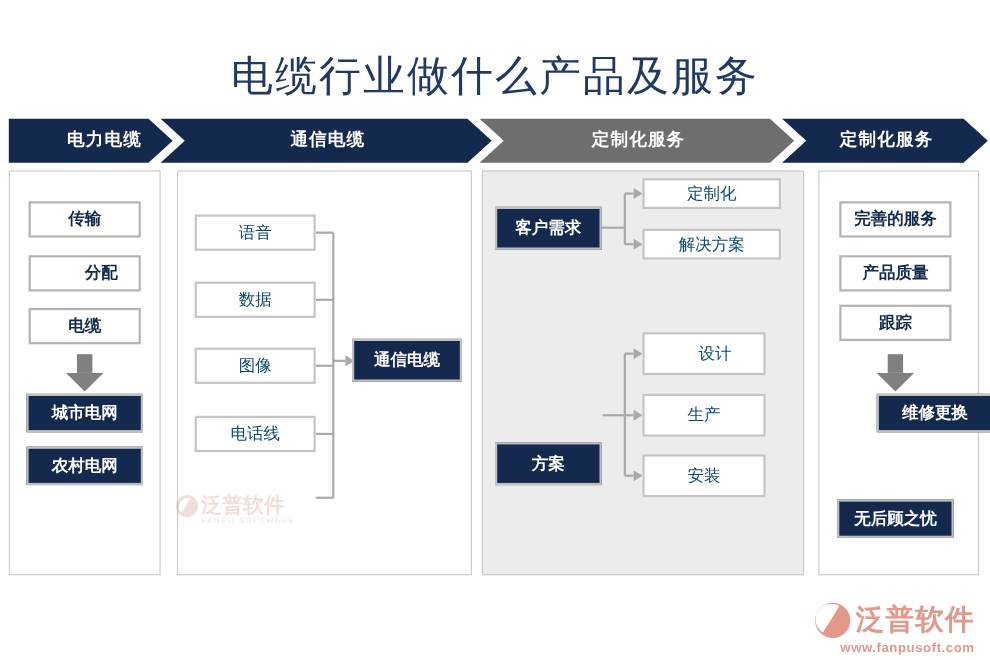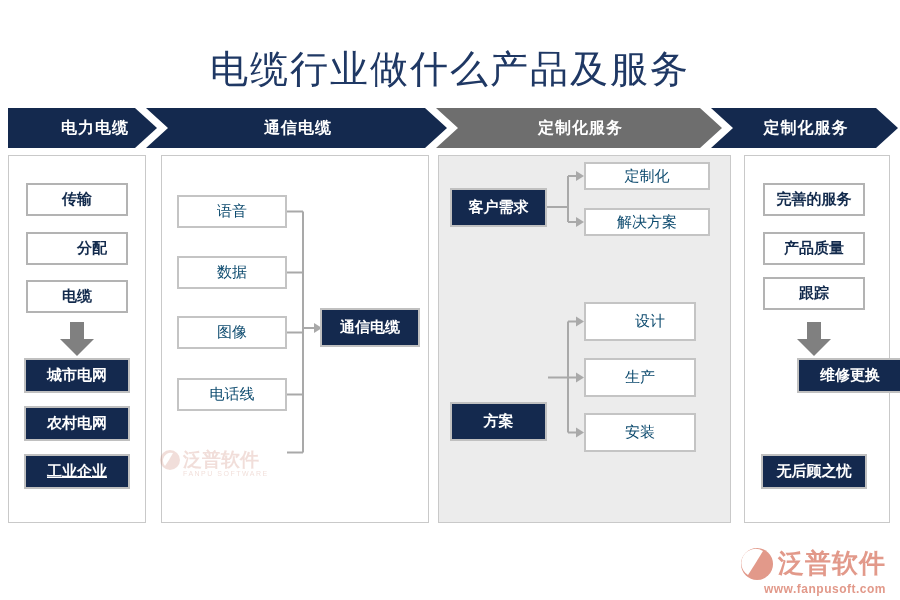--- a/index.html
+++ b/index.html
@@ -116,21 +116,20 @@
   <div class="panel" style="left:8px; width:138px;"></div>
   <div class="panel" style="left:161px; width:268px;"></div>
   <div class="panel gray" style="left:438px; width:293px;"></div>
   <div class="panel" style="left:744px; width:146px;"></div>
 
   <div class="wbox" style="left:26px; top:183px; width:102px; height:33px;">传输</div>
   <div class="wbox" style="left:26px; top:232px; width:102px; height:33px;padding-left:30px;">分配</div>
   <div class="wbox" style="left:26px; top:280px; width:102px; height:33px;">电缆</div>
   <div class="dbox" style="left:24px; top:358px; width:106px; height:35px;">城市电网</div>
   <div class="dbox" style="left:24px; top:406px; width:106px; height:35px;">农村电网</div>
-  <div class="dbox underline" style="left:24px; top:454px; width:106px; height:35px;">工业企业</div>
 
   <div class="wbox light" style="left:177px; top:195px; width:110px; height:33px;">语音</div>
   <div class="wbox light" style="left:177px; top:256px; width:110px; height:33px;">数据</div>
   <div class="wbox light" style="left:177px; top:316px; width:110px; height:33px;">图像</div>
   <div class="wbox light" style="left:177px; top:378px; width:110px; height:33px;">电话线</div>
   <div class="dbox" style="left:320px; top:308px; width:100px; height:39px;">通信电缆</div>
 
   <div class="dbox" style="left:450px; top:188px; width:97px; height:39px;">客户需求</div>
   <div class="wbox light" style="left:584px; top:162px; width:126px; height:28px;">定制化</div>
   <div class="wbox light" style="left:584px; top:208px; width:126px; height:28px;">解决方案</div>

